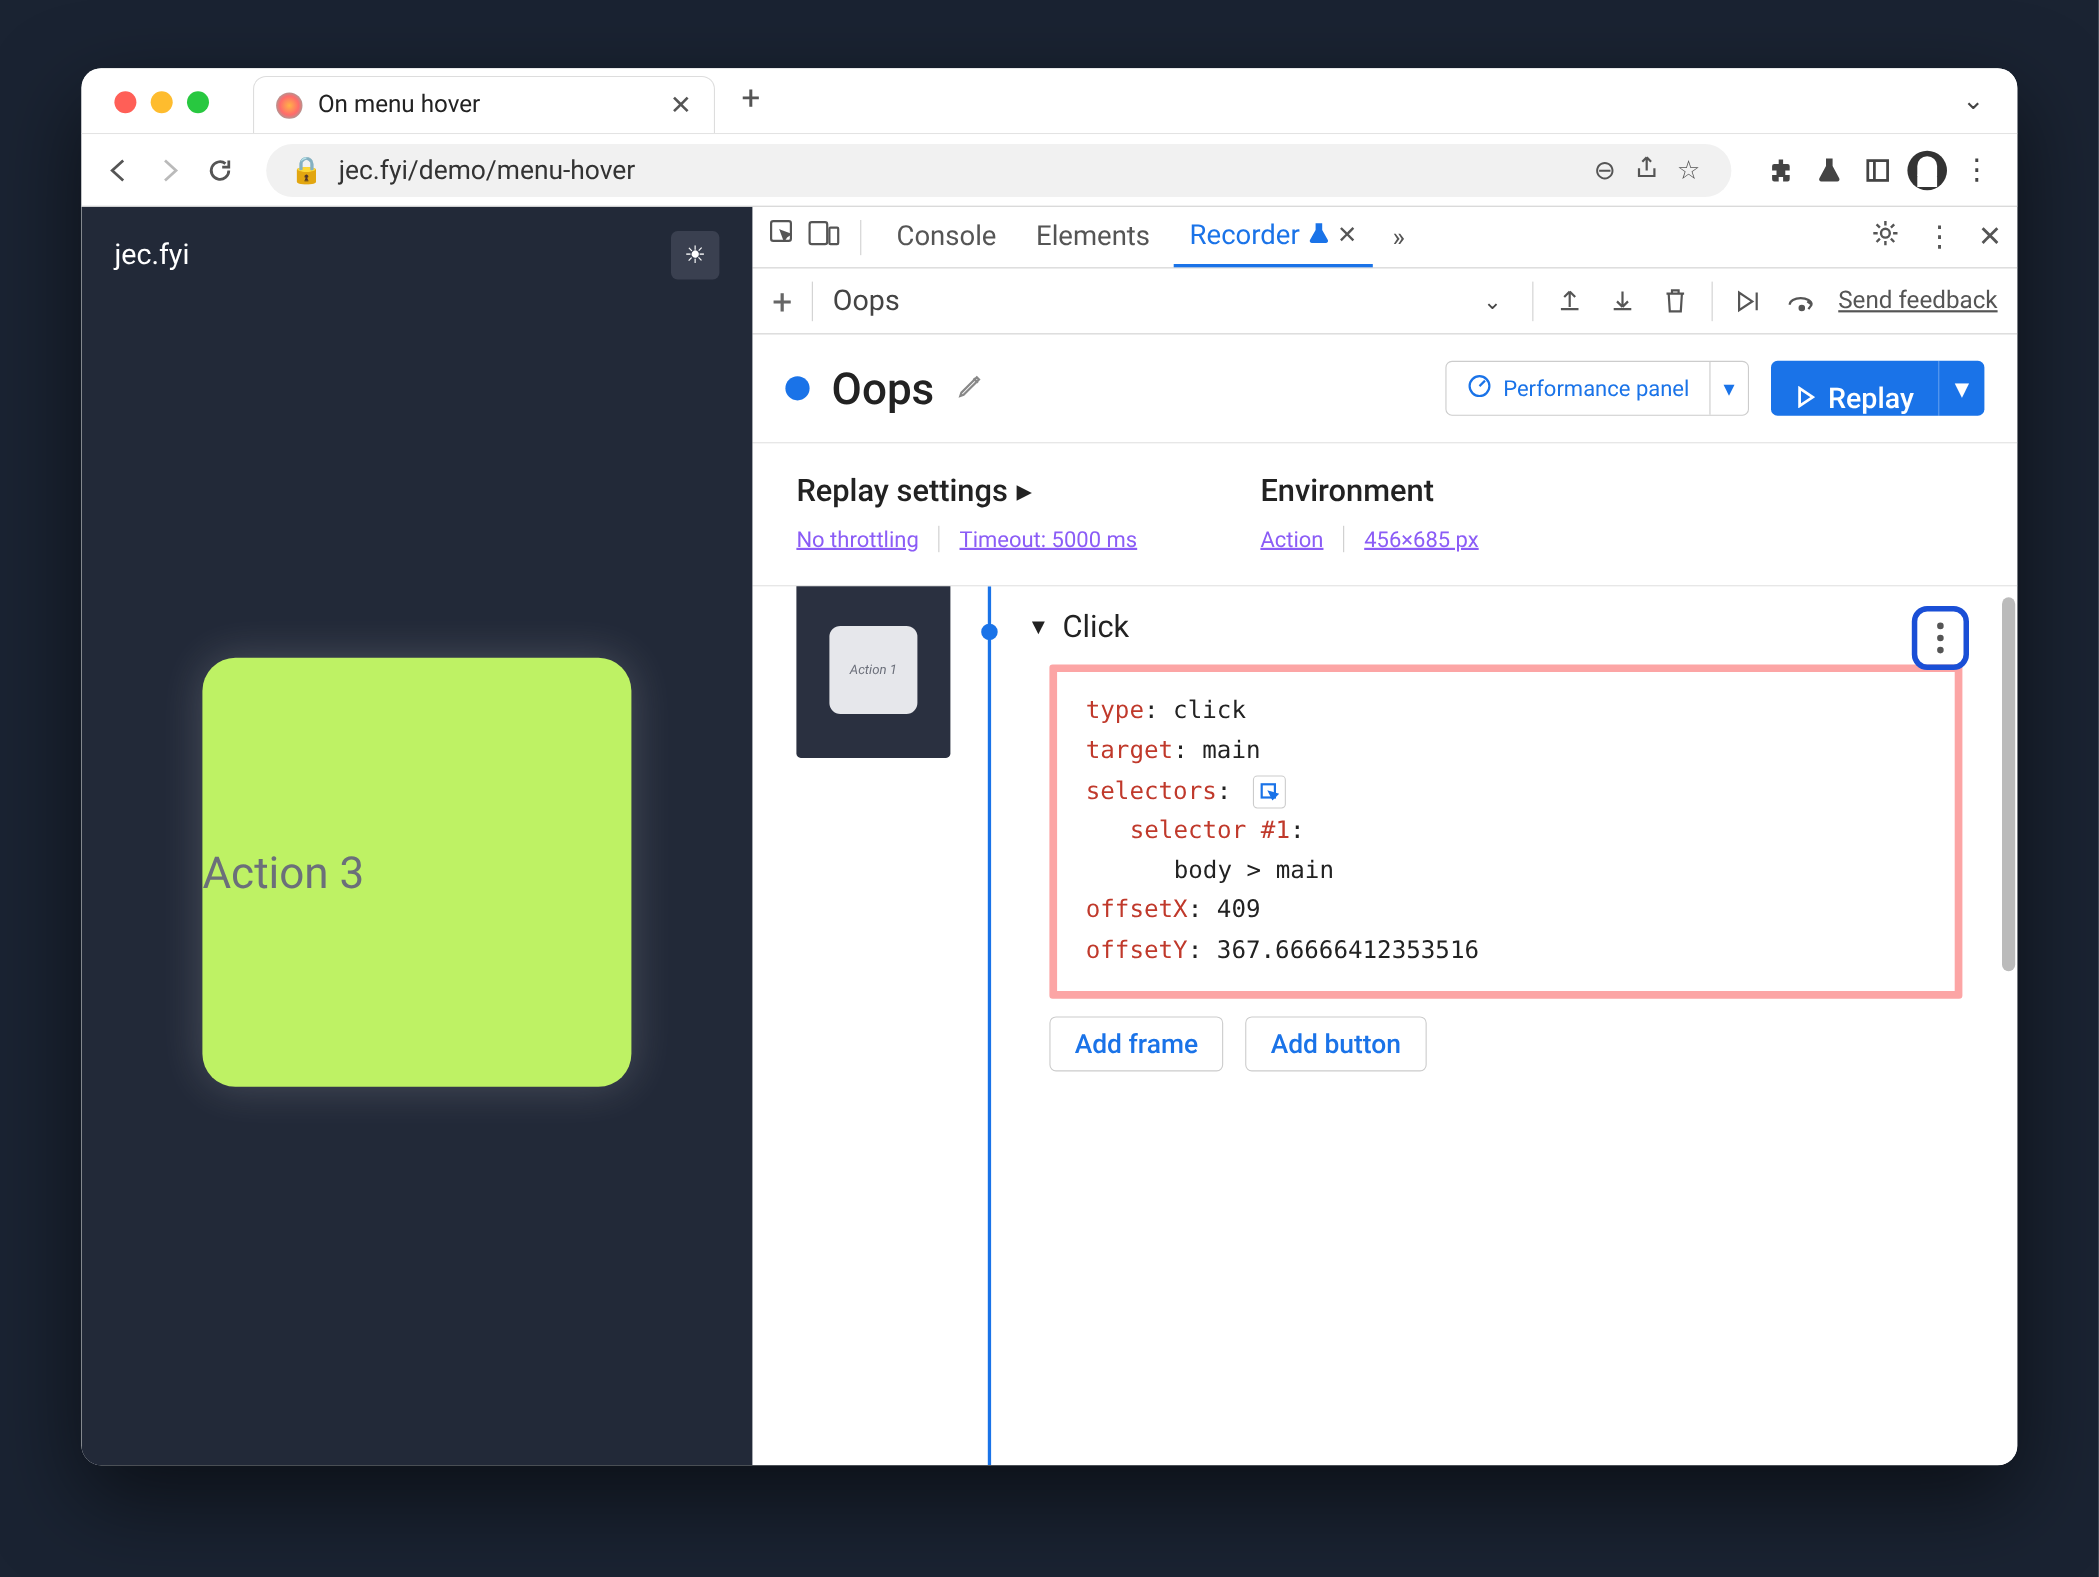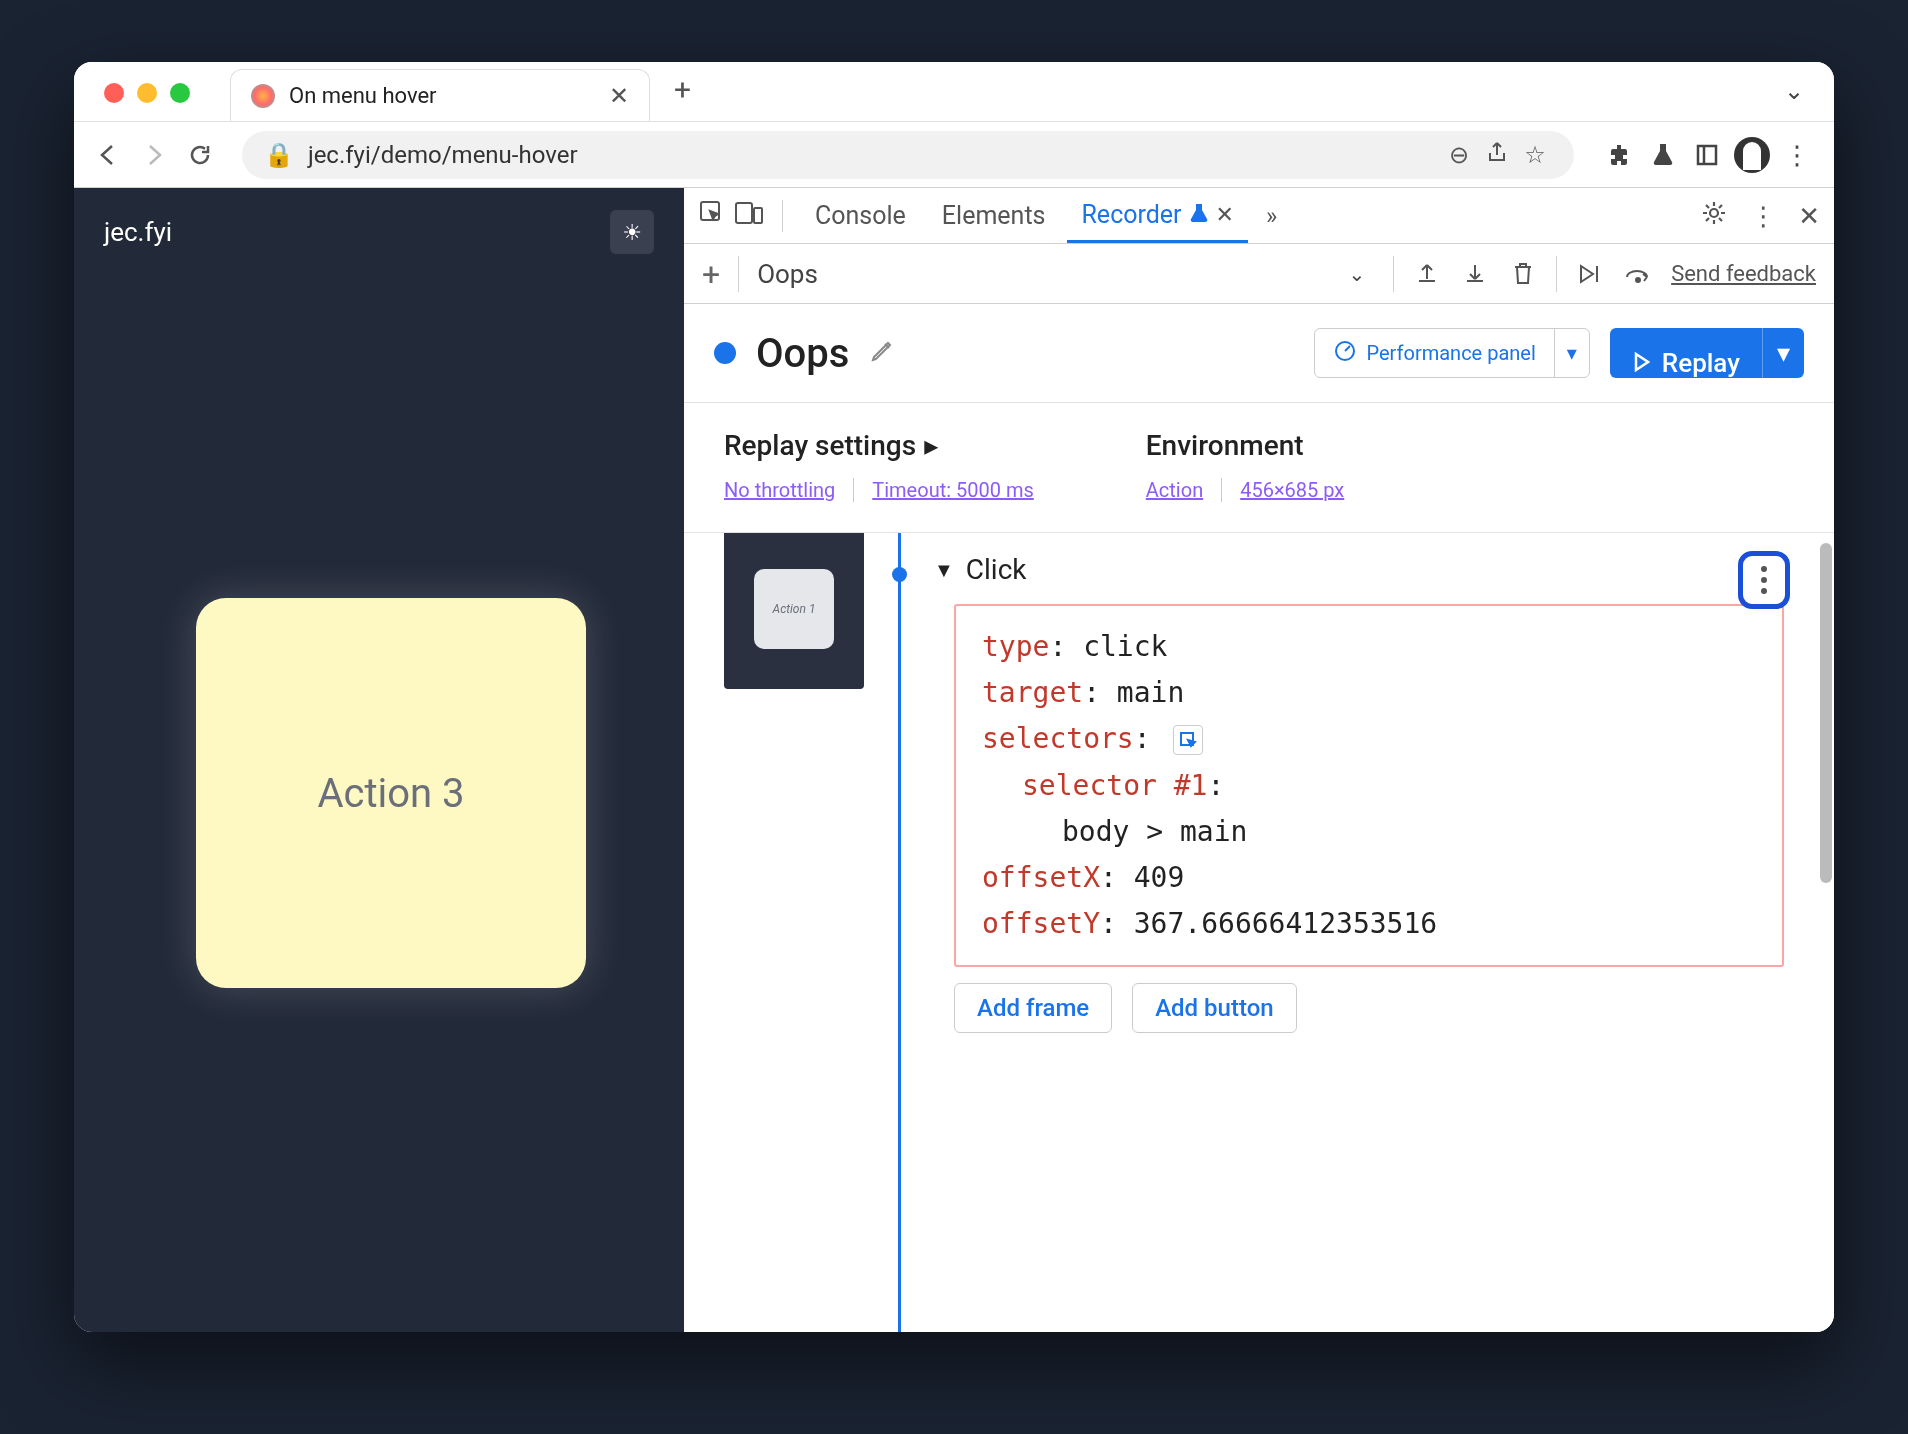--- a/index.html
+++ b/index.html
@@ -97,27 +97,26 @@
     display:flex;
     flex-direction:column;
   }
   .page-header { display:flex; justify-content:space-between; align-items:center; padding: 22px 30px; font-size: 26px; }
   .theme-btn { width:44px; height:44px; background:#3a4050; border-radius:6px; display:flex; align-items:center; justify-content:center; font-size:22px; }
   .card {
     position:absolute;
     top: 430px; left: 50%;
     transform: translate(-50%, -20px);
     width: 390px; height: 390px;
-    background: #fef9c3;
+    background: #bef264;
     border-radius: 30px;
-    display:flex; align-items:center; justify-content:center;
+    display:flex; align-items:center; justify-content:flex-start;
     font-size: 40px;
     color: #6b6f7a;
     box-shadow: 0 0 40px rgba(230,231,235,0.2);
-    margin-left: 12px;
   }
   
   .devtools { flex:1; display:flex; flex-direction:column; background:#fff; color:#222; }
   .dt-tabbar {
     height: 56px;
     border-bottom: 1px solid #d0d0d0;
     display:flex;
     align-items:center;
     padding: 0 14px;
     gap: 8px;
@@ -222,24 +221,24 @@
     border:1px solid #ccc;
     box-shadow: 0 6px 20px rgba(0,0,0,0.15);
     font-size:26px;
     z-index:5;
   }
   .context-menu div { padding: 14px 20px; border-bottom:1px solid #eee; }
   .context-menu div:last-child { border-bottom:none; background:#f2f2f2; }
   .remove-hl { border:5px solid #1a4fd6; border-radius:10px; margin:-2px; }
   .code {
     font-family: Menlo, monospace;
-    font-size: 28px;
+    font-size: 22px;
     line-height: 1.65;
     padding: 18px 26px;
-    border:2px solid #fca5a5;
+    border:7px solid #fca5a5;
     border-radius:3px;
     margin-left: 20px;
   }
   .k { color:#c0392b; }
   .v { color:#222; }
   .sel-icn { display:inline-flex; width:30px; height:30px; border:1px solid #ccc; border-radius:4px; align-items:center; justify-content:center; vertical-align:middle; margin-left:6px; }
   .sel-icn svg { stroke:#1a73e8; }
   .indent1 { padding-left: 40px; }
   .indent2 { padding-left: 80px; }
   .add-btns { display:flex; gap:20px; margin-top:16px; margin-left:20px; }

